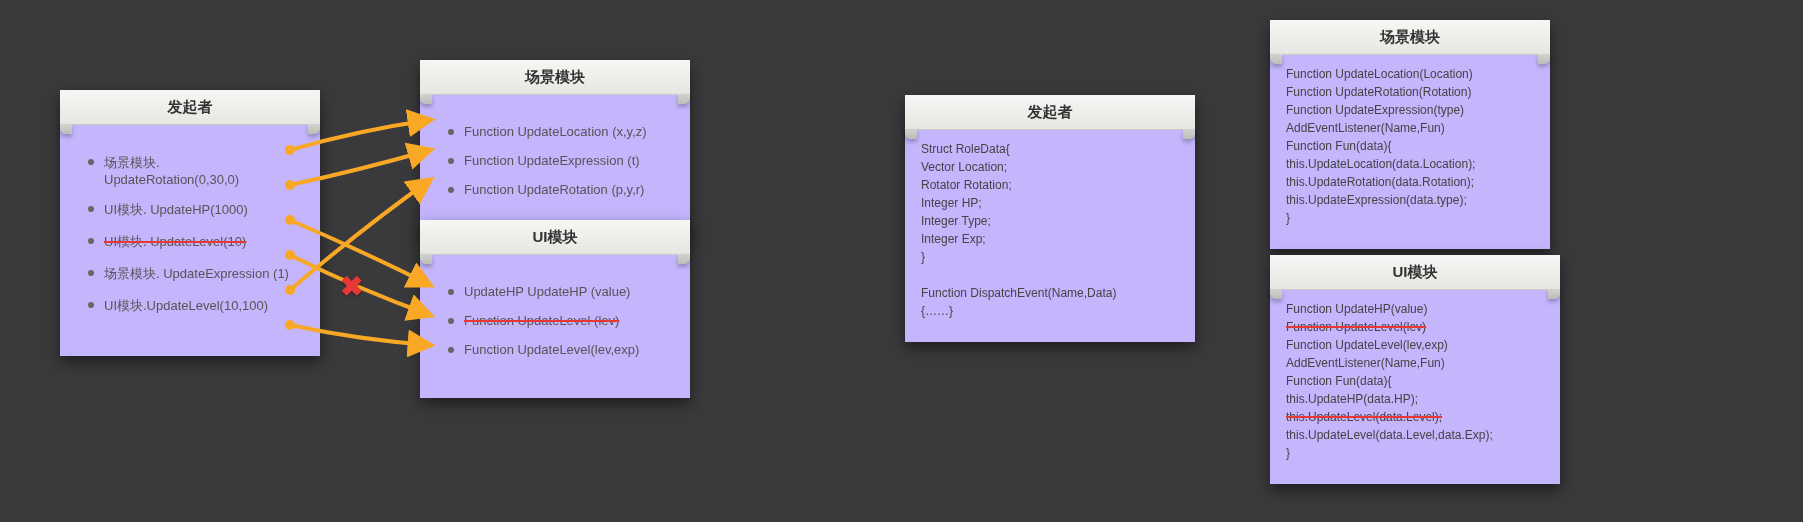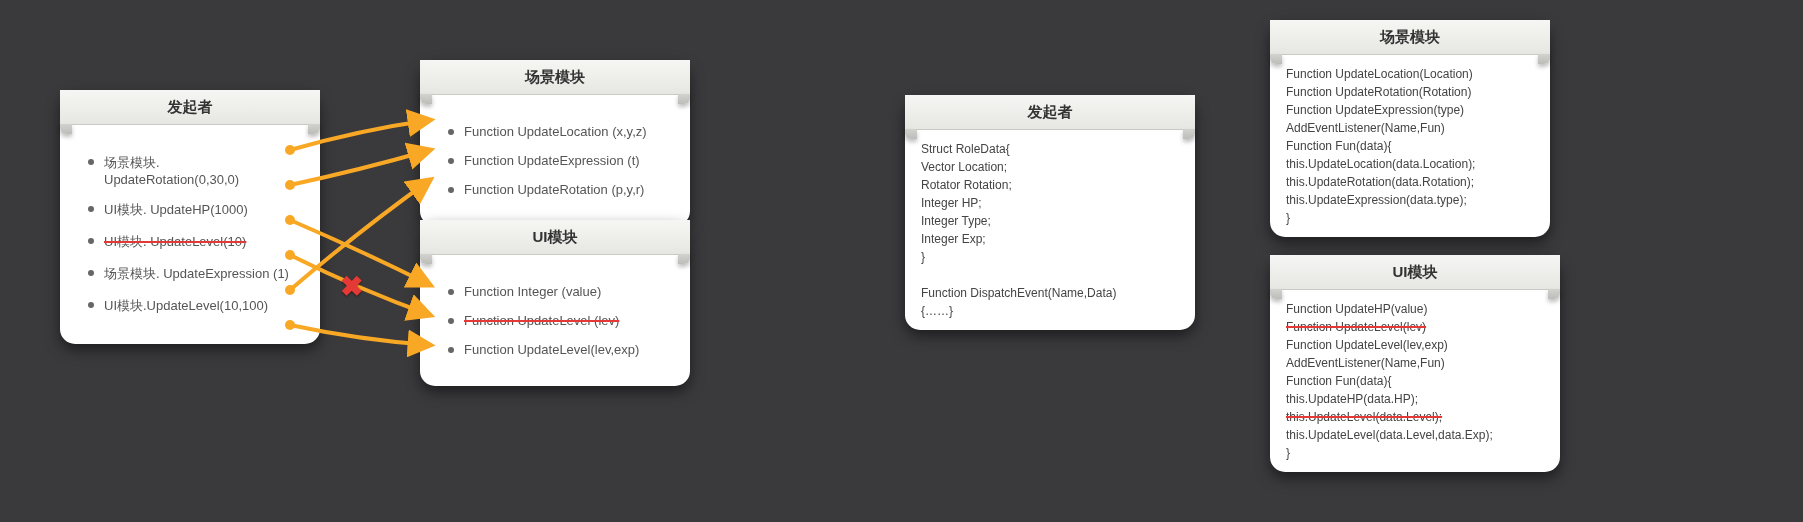--- a/index.html
+++ b/index.html
@@ -1,24 +1,24 @@
 <!DOCTYPE html>
 <html><head>
 <meta charset="utf-8">
 <style>
 html,body{margin:0;padding:0;width:1803px;height:522px;background:#3a3a3d;font-family:"Microsoft YaHei","Helvetica Neue",Arial,sans-serif;overflow:hidden;color:#333}
 .stage{position:relative;width:1803px;height:522px}
 
 
-.card{position:absolute;background:#ffffff;border-radius:15px;box-shadow:0 6px 14px rgba(0,0,0,.5)}
+.card{position:absolute;background:#c4b5fd;border-radius:0;box-shadow:0 6px 14px rgba(0,0,0,.5)}
 .card .hdr{position:relative;height:34px;border-bottom:1px solid #c9c9c5;text-align:center;line-height:34px;font-weight:700;font-size:15px;color:#333;background:linear-gradient(#f6f6f4,#e6e6e2)}
 .card .hdr::before,.card .hdr::after{content:"";position:absolute;top:100%;width:12px;height:10px;background:linear-gradient(#d2d2ce,#bcbcb8);box-shadow:0 3px 4px rgba(0,0,0,.25)}
 .card .hdr::before{left:0;border-radius:0 0 0 6px}
 .card .hdr::after{right:0;border-radius:0 0 6px 0}
-.card .body{padding:10px 16px 10px 16px}
+.card .body{padding:10px 16px 22px 16px}
 
 
 .bl{list-style:none;margin:12px;padding:0}
 .bl li{position:relative;padding:7px 0 7px 16px;font-size:13px;color:#555}
 .bl li::before{content:"";position:absolute;left:0;top:12px;width:6px;height:6px;border-radius:50%;background:#666}
 .bl li.strike{text-decoration:line-through;text-decoration-color:#e53935;text-decoration-thickness:2px}
 
 
 .ft{font-size:12px;line-height:1.5;color:#444;white-space:pre}
 .ft .b{font-weight:400}
@@ -55,21 +55,21 @@
           <li>Function UpdateExpression (t)</li>
           <li>Function UpdateRotation (p,y,r)</li>
         </ul>
       </div>
 </div>
 
 <div class="card" style="left:420px;top:220px;width:270px">
   <div class="hdr">UI模块</div>
   <div class="body">
         <ul class="bl" id="lu">
-          <li>Function Integer (value)</li>
+          <li>UpdateHP UpdateHP (value)</li>
           <li class="strike">Function UpdateLevel (lev)</li>
           <li>Function UpdateLevel(lev,exp)</li>
         </ul>
       </div>
 </div>
 
 <svg class="arrows" width="760" height="420">
   <defs>
     <marker id="ah" viewBox="0 0 10 10" refX="8" refY="5" markerWidth="7" markerHeight="7" orient="auto">
       <path d="M0 0L10 5L0 10Z" fill="#f9a825"></path>

